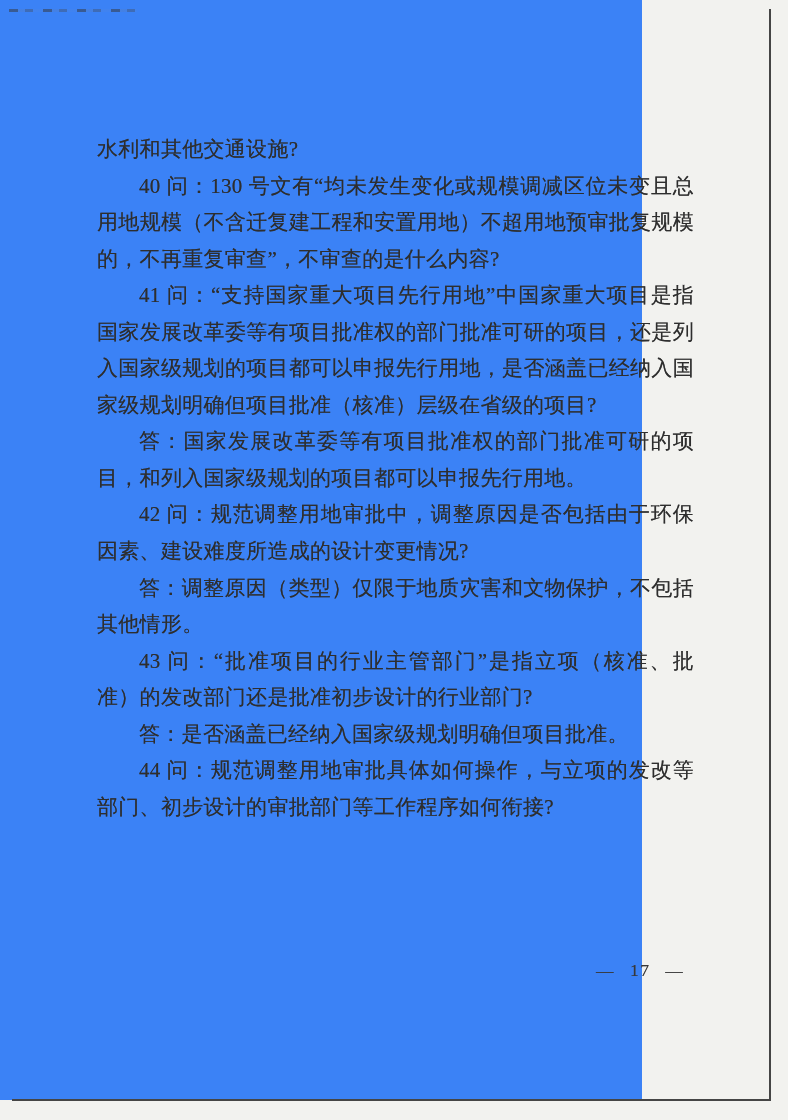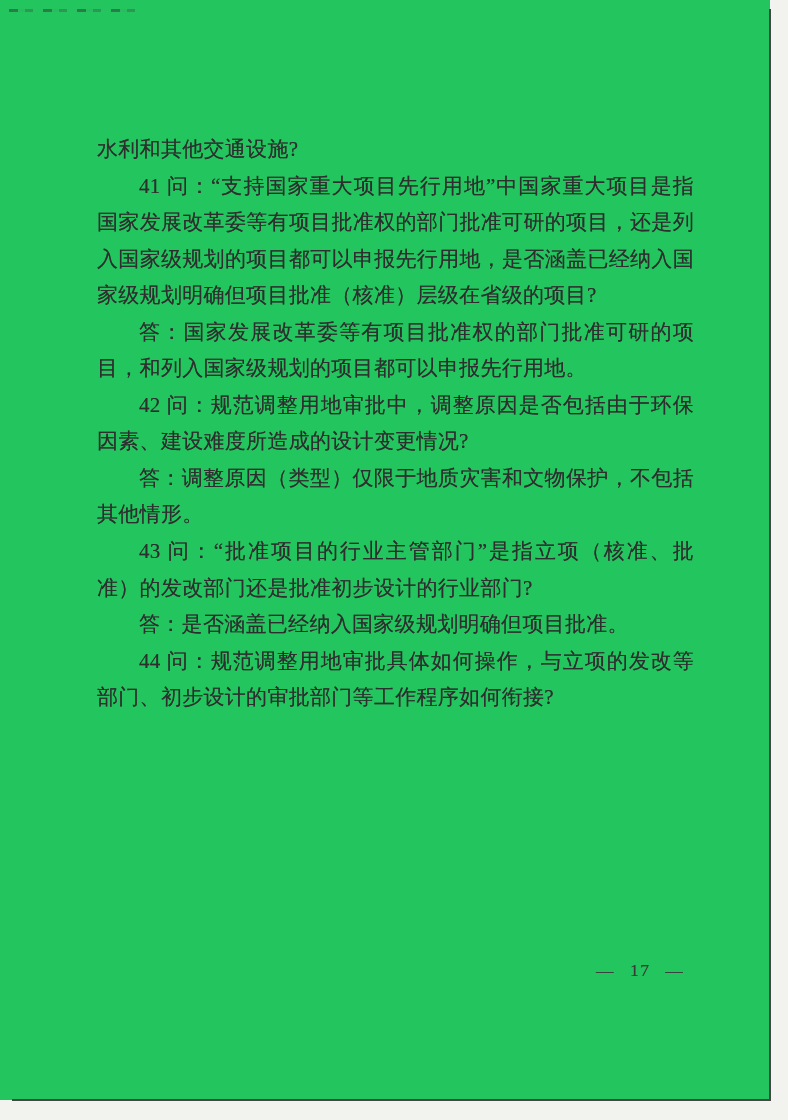--- a/index.html
+++ b/index.html
@@ -14,23 +14,23 @@
   .canvas {
     position: relative;
     width: 788px;
     height: 1120px;
   }
   
   .scan-page {
     position: absolute;
     left: 0;
     top: 0;
-    width: 770px;
+    width: 642px;
     height: 1100px;
-    background: #22c55e;
+    background: #3b82f6;
   }
   
   .smudge {
     position: absolute;
     left: 9px;
     top: 9px;
     width: 128px;
     height: 3px;
     background: repeating-linear-gradient(90deg,
       rgba(55,55,55,0.65) 0px, rgba(55,55,55,0.65) 9px,
@@ -93,20 +93,21 @@
   }
 </style>
 </head>
 <body>
 
 <div class="canvas">
   <div class="scan-page">
     <div class="smudge"></div>
     <div class="text-block" id="paragraphs">
         <p class="para">水利和其他交通设施?</p>
+        <p class="para indent">40 问：130 号文有“均未发生变化或规模调减区位未变且总用地规模（不含迁复建工程和安置用地）不超用地预审批复规模的，不再重复审查”，不审查的是什么内容?</p>
         <p class="para indent">41 问：“支持国家重大项目先行用地”中国家重大项目是指国家发展改革委等有项目批准权的部门批准可研的项目，还是列入国家级规划的项目都可以申报先行用地，是否涵盖已经纳入国家级规划明确但项目批准（核准）层级在省级的项目?</p>
         <p class="para indent">答：国家发展改革委等有项目批准权的部门批准可研的项目，和列入国家级规划的项目都可以申报先行用地。</p>
         <p class="para indent">42 问：规范调整用地审批中，调整原因是否包括由于环保因素、建设难度所造成的设计变更情况?</p>
         <p class="para indent">答：调整原因（类型）仅限于地质灾害和文物保护，不包括其他情形。</p>
         <p class="para indent">43 问：“批准项目的行业主管部门”是指立项（核准、批准）的发改部门还是批准初步设计的行业部门?</p>
         <p class="para indent">答：是否涵盖已经纳入国家级规划明确但项目批准。</p>
         <p class="para indent">44 问：规范调整用地审批具体如何操作，与立项的发改等部门、初步设计的审批部门等工作程序如何衔接?</p>
       </div>
     <div class="page-number">— 17 —</div>
   </div>

